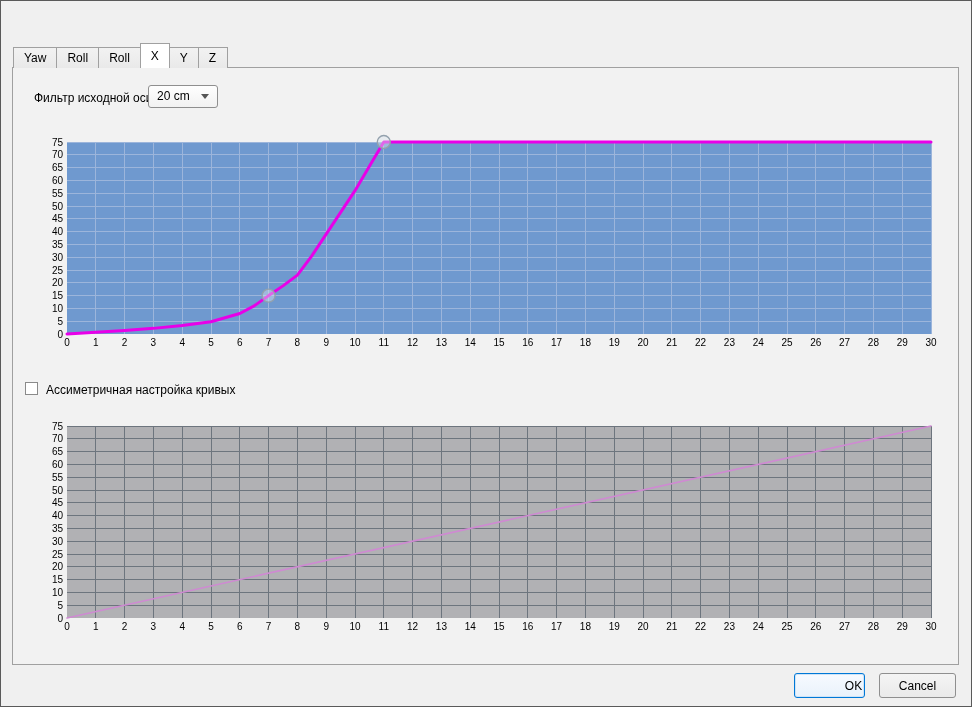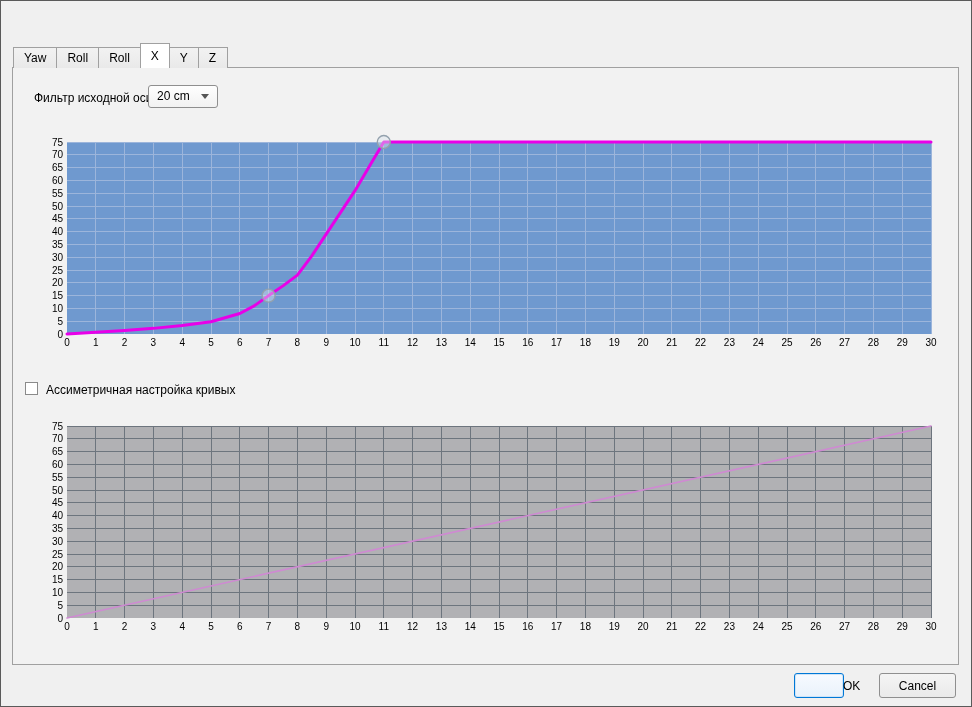--- a/index.html
+++ b/index.html
@@ -39,21 +39,21 @@
   #chart-top { top:131px; }
   #chart-bottom { top:415px; }
 
   
   .checkbox { position:absolute; left:24px; top:381px; width:13px; height:13px; background:#fff; border:1px solid #8a8a8a; cursor:pointer; }
   .checkbox-label { position:absolute; left:45px; top:382px; font-size:12px; }
 
   
   .btn { position:absolute; top:672px; height:25px; font-family:"Liberation Sans", sans-serif; font-size:12px;
          background:linear-gradient(#f4f4f4,#eaeaea); border:1px solid #8f8f8f; border-radius:3px; cursor:pointer; }
-  .btn-ok { left:793px; width:50px; border:1px solid #0078d7; box-shadow:inset 0 0 0 1px #cfe4f7; background:linear-gradient(#f7faff,#e9f2fb);padding-left:48px; }
+  .btn-ok { left:793px; width:71px; border:1px solid #0078d7; box-shadow:inset 0 0 0 1px #cfe4f7; background:linear-gradient(#f7faff,#e9f2fb);padding-left:48px; }
   .btn-cancel { left:878px; width:77px; }
 
   text { font-family:"Liberation Sans", sans-serif; }
 </style>
 </head>
 <body>
 
 <div class="window">
 
 

